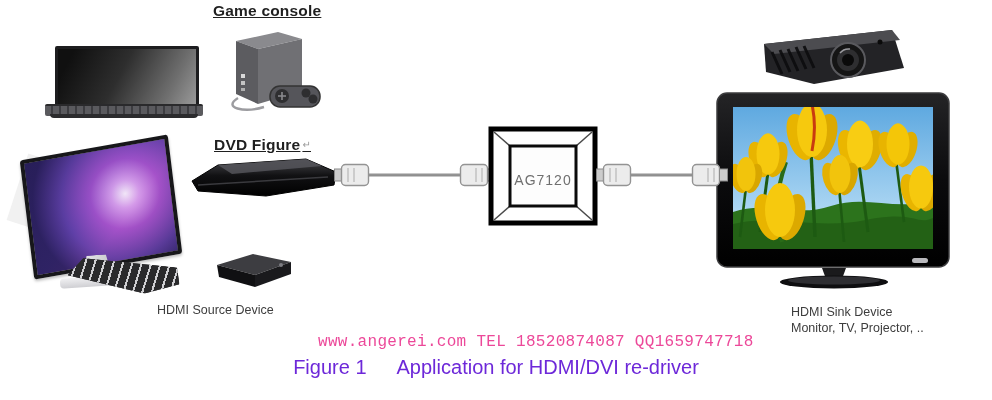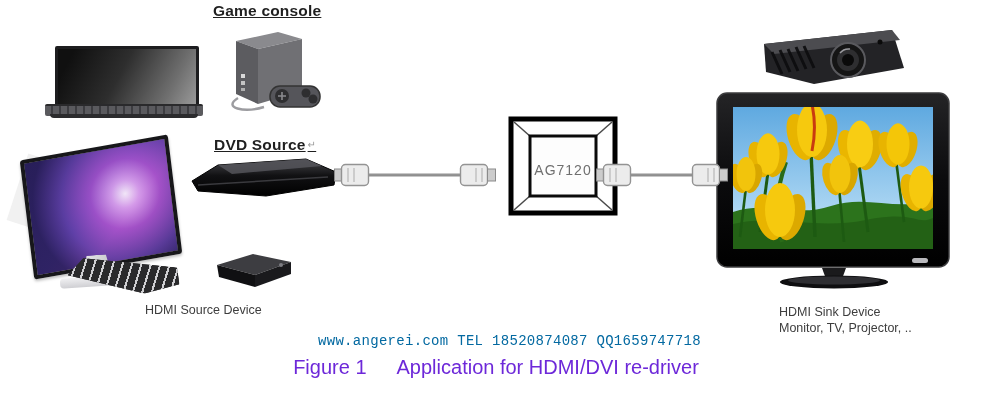--- a/index.html
+++ b/index.html
@@ -7,23 +7,23 @@
     position:relative;width:992px;height:400px;background:#ffffff;
     font-family:"Liberation Sans",sans-serif;overflow:hidden;
   }
   .abs{position:absolute;}
   .device-label{
     font-weight:bold;font-size:15.5px;color:#1f1f1f;letter-spacing:.2px;
     white-space:nowrap;
     text-decoration:underline;
   }
   .para-mark{font-size:10px;color:#9a9a9a;font-weight:normal;margin-left:2px;vertical-align:2px;}
-  .caption-line{font-size:12.5px;color:#3d3d3d;white-space:nowrap;line-height:20px;}
+  .caption-line{font-size:12.5px;color:#3d3d3d;white-space:nowrap;line-height:20px;margin-left:12px;}
   .watermark{
-    font-family:"Liberation Mono",monospace;font-size:14px;color:#0369a1;
+    font-family:"Liberation Mono",monospace;font-size:16px;color:#ec4899;
     white-space:pre;letter-spacing:.3px;
   }
   .figure-caption{
     left:0;right:0;top:356px;display:flex;justify-content:center;gap:30px;
     font-weight:normal;font-size:20px;color:#6d28d9;white-space:pre;
   }
 
   
   .laptop{left:45px;top:46px;width:158px;height:72px;}
   .laptop .screen{
@@ -114,21 +114,21 @@
         <rect x="52" y="58" width="50" height="21" rx="10" fill="#55555a" stroke="#333" stroke-width="1.5"></rect>
         <circle cx="64" cy="68" r="7" fill="#2e2e30"></circle>
         <path d="M64,64 v8 M60,68 h8" stroke="#8a8a8e" stroke-width="1.6"></path>
         <circle cx="88" cy="65" r="4.5" fill="#2e2e30"></circle>
         <circle cx="95" cy="71" r="4.5" fill="#2e2e30"></circle>
       </g>
     </svg>
   </div>
 
   <div class="abs device-label" style="left:214px;top:136px;">
-    <span>DVD Source</span><span class="para-mark">↵</span>
+    <span>DVD Figure</span><span class="para-mark">↵</span>
   </div>
 
   <div class="abs" style="left:188px;top:155px;">
     <svg width="152" height="44" viewBox="0 0 152 44">
       <defs>
         <linearGradient id="dvdg" x1="0" y1="0" x2="0" y2="1">
           <stop offset="0" stop-color="#46464a"></stop>
             <stop offset=".45" stop-color="#111113"></stop>
             <stop offset="1" stop-color="#000"></stop>
         </linearGradient>
@@ -163,21 +163,21 @@
       </g>
       <g>
         <rect x="126.5" y="4.5" width="27" height="21" rx="4" fill="#ececec" stroke="#939393" stroke-width="1.4"></rect>
         <rect x="153.5" y="9" width="8" height="12" fill="#cccccc" stroke="#8b8b8b" stroke-width="1"></rect>
         <line x1="142" y1="8" x2="142" y2="22" stroke="#c2c2c2" stroke-width="1.5"></line>
         <line x1="148" y1="8" x2="148" y2="22" stroke="#c2c2c2" stroke-width="1.5"></line>
       </g>
     </svg>
   </div>
 
-  <div class="abs" style="left:488px;top:116px;margin-left:20px;">
+  <div class="abs" style="left:488px;top:126px;">
     <svg width="110" height="100" viewBox="0 0 110 100">
       <rect x="3" y="3" width="104" height="94" fill="#ffffff" stroke="#000" stroke-width="5"></rect>
       <line x1="6" y1="6" x2="23" y2="21" stroke="#4a4a4a" stroke-width="1.5"></line>
       <line x1="104" y1="6" x2="87" y2="21" stroke="#4a4a4a" stroke-width="1.5"></line>
       <line x1="6" y1="94" x2="23" y2="79" stroke="#4a4a4a" stroke-width="1.5"></line>
       <line x1="104" y1="94" x2="87" y2="79" stroke="#4a4a4a" stroke-width="1.5"></line>
       <rect x="22" y="20" width="66" height="60" fill="#fdfdfd" stroke="#0a0a0a" stroke-width="3"></rect>
       <text x="55" y="55" text-anchor="middle" dominant-baseline="middle" font-family="Liberation Sans, sans-serif" font-size="14" letter-spacing="1" fill="#6f6f6f">AG7120</text>
     </svg>
   </div>

